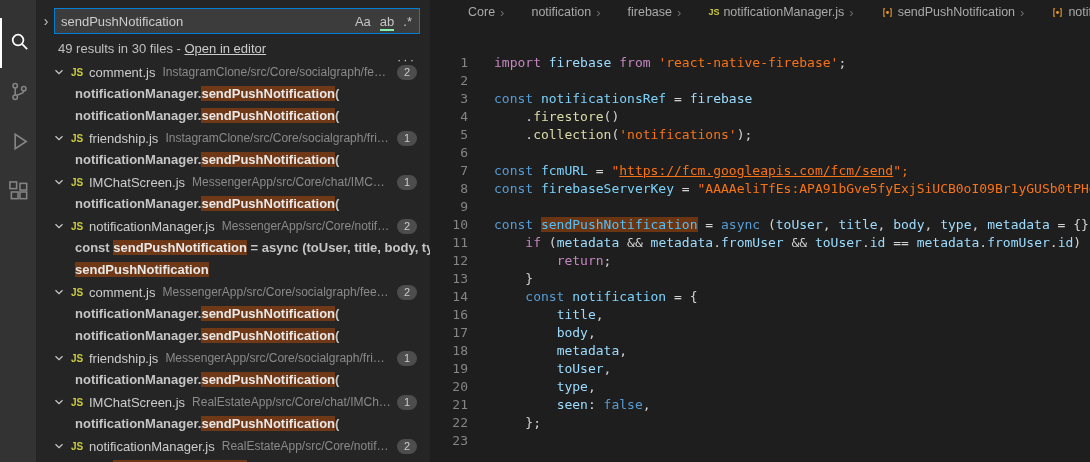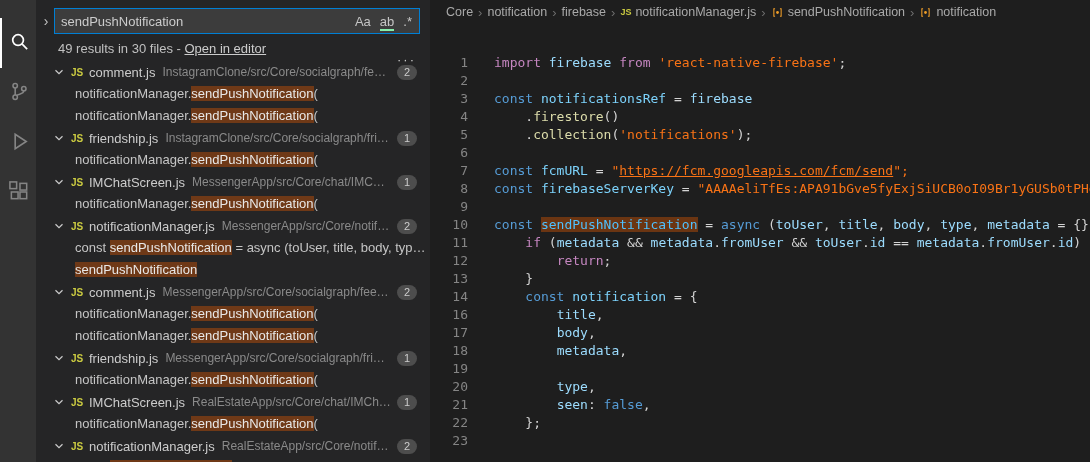--- a/index.html
+++ b/index.html
@@ -59,31 +59,31 @@
   .fpath {
     color: #8a8a8a; font-size: 12px; margin-left: 7px; white-space: nowrap;
     overflow: hidden; text-overflow: ellipsis; flex: 1;
   }
   .badge {
     background: #4d4d4d; border-radius: 10px; font-size: 11px; padding: 1px 7px 2px;
     margin: 0 13px 0 6px; color: #cccccc; flex: none;
   }
   .match-row {
     height: 22px; line-height: 22px; padding-left: 39px;
-    white-space: nowrap; overflow: hidden; color: #c5c5c5; cursor: pointer;
+    white-space: nowrap; overflow: hidden; color: #c5c5c5; cursor: pointer; font-weight: bold;
   }
   .hl { background: rgba(234, 92, 0, 0.38); color: #e8e8e8; }
 
   
   .editor { flex: 1; min-width: 0; position: relative; overflow: hidden; background: #1e1e1e; }
   .breadcrumb {
     height: 24px; display: flex; align-items: center; padding-left: 16px;
     font-size: 12.5px; color: #a9a9a9; white-space: nowrap; overflow: hidden;
   }
-  .bc-item { display: inline-flex; align-items: center; gap: 4px; cursor: pointer; }
+  .bc-item { display: inline-flex; align-items: center; gap: 4px; cursor: pointer; margin-left: 22px; }
   .bc-sep { color: #6e6e6e; margin: 0 5px; font-size: 13px; }
   .bc-js { font-size: 9px; color: #cbcb41; font-weight: 700; }
   .bc-sym { display: inline-flex; align-items: center; }
   .code {
     font-family: "DejaVu Sans Mono", "Liberation Mono", monospace;
     font-size: 13px; line-height: 18px; padding-top: 30px;
   }
   .cl { display: flex; height: 18px; }
   .ln { width: 38px; flex: none; text-align: right; color: #858585; }
   .lc { padding-left: 26px; white-space: pre; overflow: hidden; }
@@ -361,20 +361,21 @@
         <div class="cl">
           <div class="ln">17</div>
           <div class="lc"><span class="pl">        </span><span class="v">body</span><span class="pl">,</span></div>
         </div>
         <div class="cl">
           <div class="ln">18</div>
           <div class="lc"><span class="pl">        </span><span class="v">metadata</span><span class="pl">,</span></div>
         </div>
         <div class="cl">
           <div class="ln">19</div>
+          <div class="lc"><span class="pl">        </span><span class="v">toUser</span><span class="pl">,</span></div>
         </div>
         <div class="cl">
           <div class="ln">20</div>
           <div class="lc"><span class="pl">        </span><span class="v">type</span><span class="pl">,</span></div>
         </div>
         <div class="cl">
           <div class="ln">21</div>
           <div class="lc"><span class="pl">        </span><span class="v">seen</span><span class="pl">: </span><span class="kb">false</span><span class="pl">,</span></div>
         </div>
         <div class="cl">

